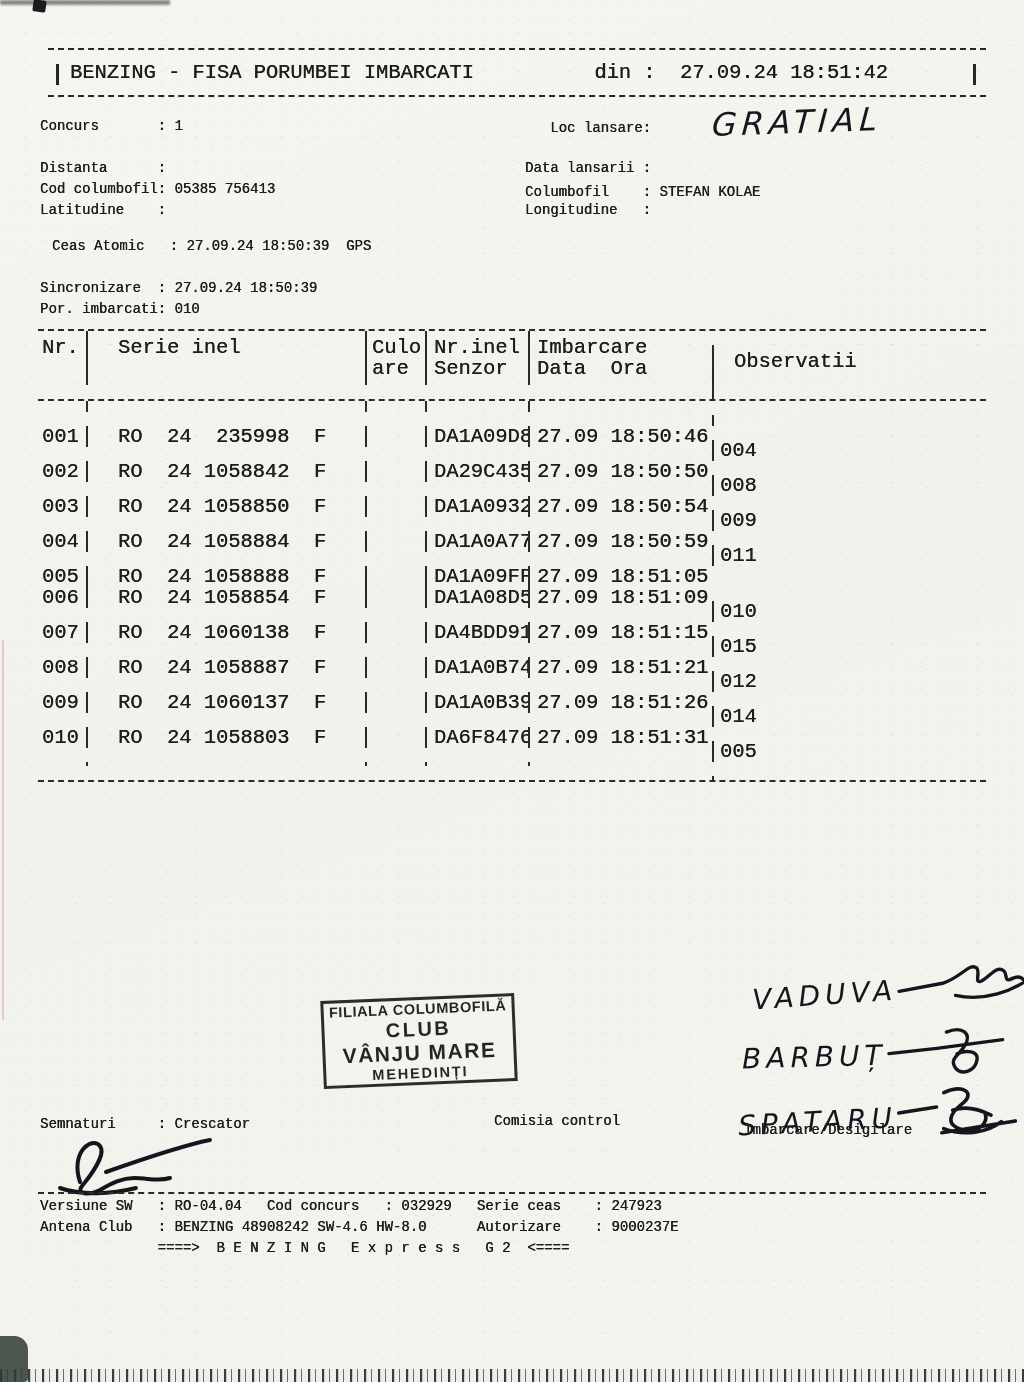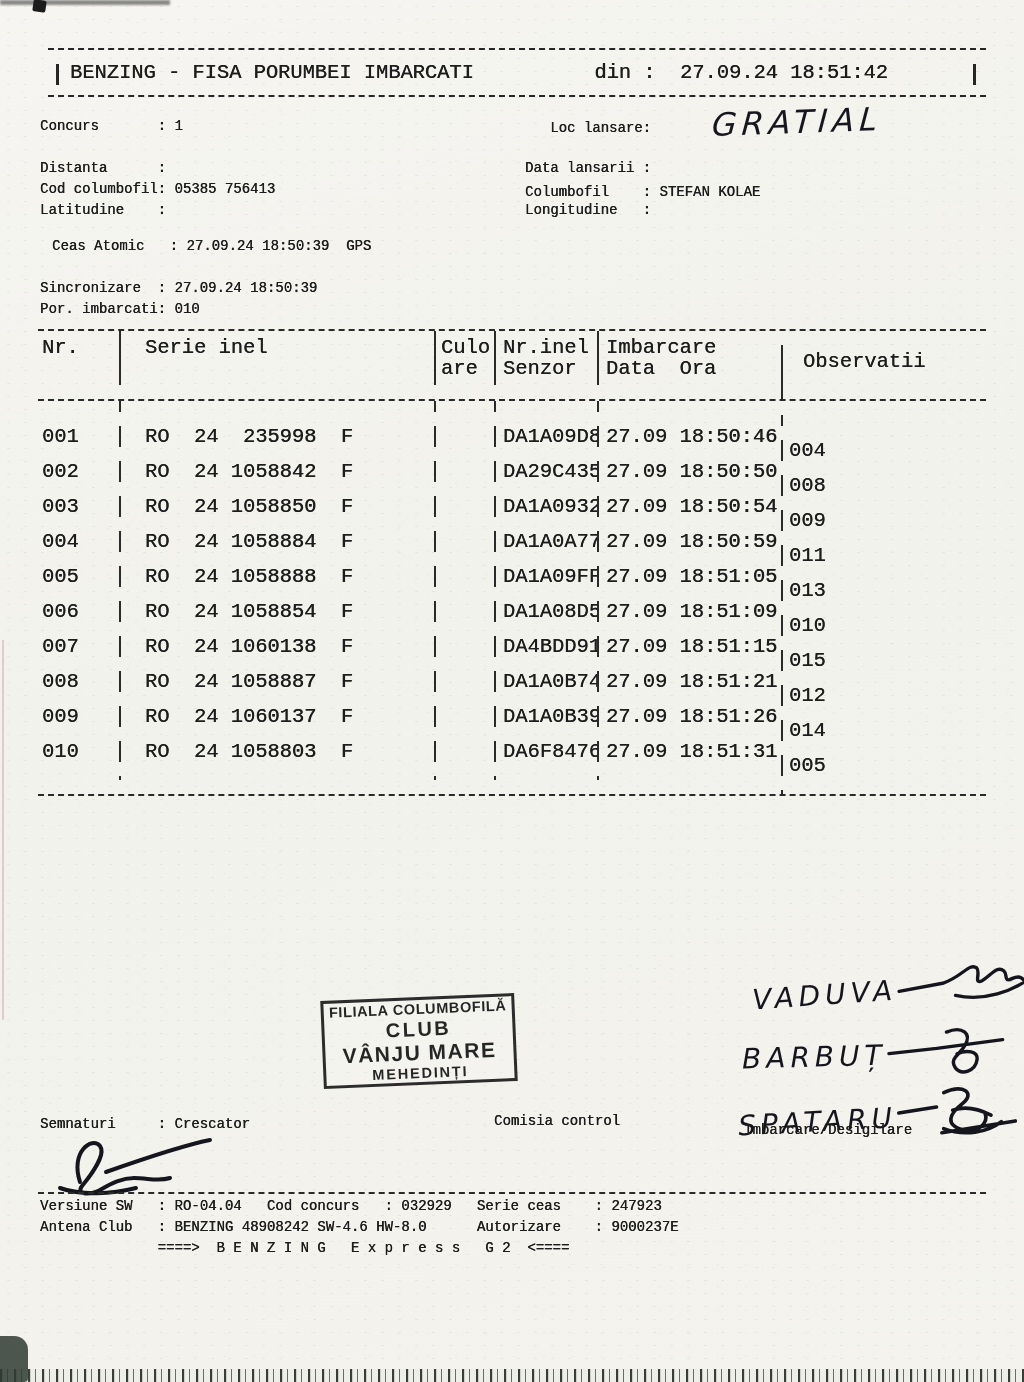--- a/index.html
+++ b/index.html
@@ -41,21 +41,21 @@
   .hb-din{margin-left:auto;margin-right:98px;font-size:20.4px;white-space:pre;text-shadow:.35px 0 0 currentColor;}
 
   
   .ptable{position:absolute;left:38px;top:329px;width:948px;box-sizing:border-box;}
   .dash{border-top:2.4px dashed #2a2a2a;height:0;}
   .trow{display:flex;}
   .trow > div{box-sizing:border-box;white-space:pre;overflow:hidden;
       font-size:20.4px;line-height:21px;text-shadow:.35px 0 0 currentColor;}
   .trow > div + div{border-left:2.2px solid #2a2a2a;}
   .c1{width:48px;padding-left:4px;}
-  .c2{width:315px;padding-left:24px;margin-left:33px;}
+  .c2{width:279px;padding-left:30px;}
   .c3{width:60px;padding-left:5px;}
   .c4{width:103px;padding-left:7px;font-family:Liberation Mono, monospace;}
   .c5{width:184px;padding-left:7px;}
   .c6{flex:1;padding-left:6px;margin-top:14px;}
   .thead > div{height:54px;padding-top:6px;}
   .thead .c6{padding-left:20px;}
   .spacer-row > div{height:11px;}
   .tbody-row > div{height:21px;}
   .endpad > div{height:4px;}
 
@@ -187,21 +187,20 @@
         <div class="c4">DA1A0A77</div>
         <div class="c5">27.09 18:50:59</div>
         <div class="c6">011</div>
       </div>
     <div class="trow tbody-row">
         <div class="c1">005</div>
         <div class="c2">RO  24 1058888  F</div>
         <div class="c3"></div>
         <div class="c4">DA1A09FF</div>
         <div class="c5">27.09 18:51:05</div>
-        <div class="c6">013</div>
       </div>
     <div class="trow tbody-row">
         <div class="c1">006</div>
         <div class="c2">RO  24 1058854  F</div>
         <div class="c3"></div>
         <div class="c4">DA1A08D5</div>
         <div class="c5">27.09 18:51:09</div>
         <div class="c6">010</div>
       </div>
     <div class="trow tbody-row">

